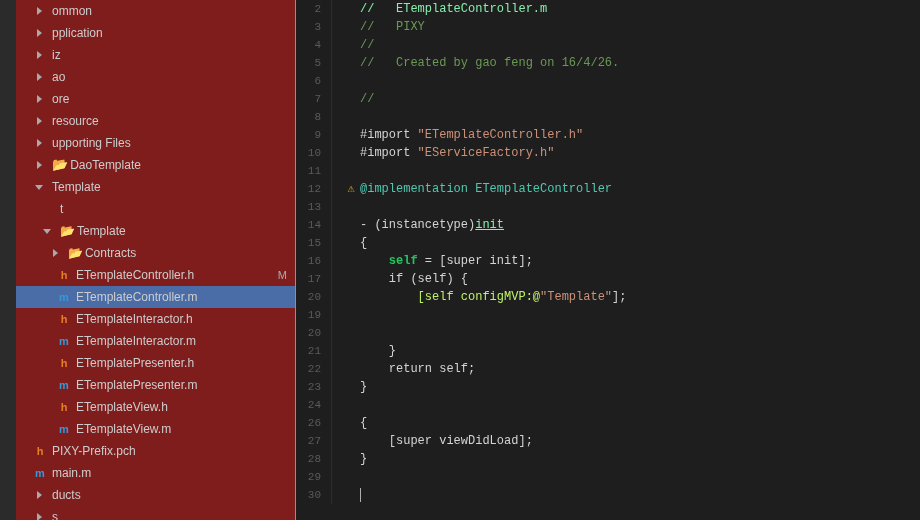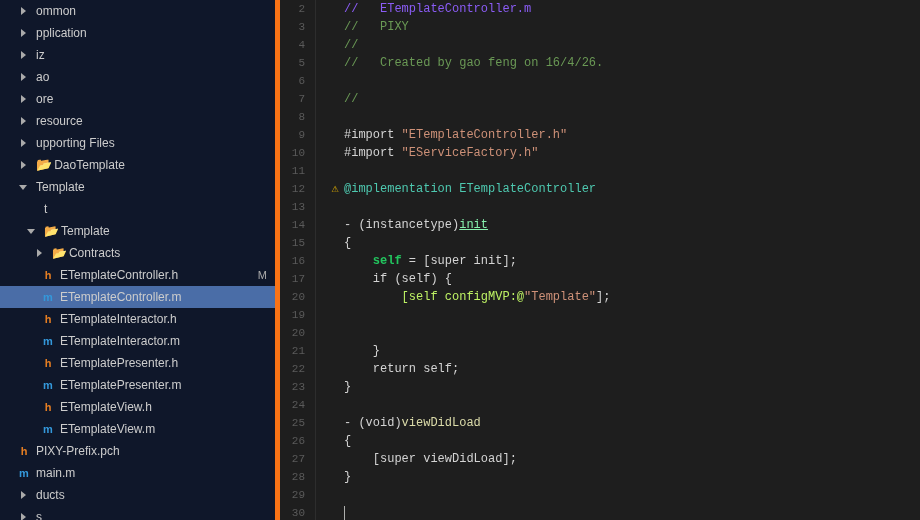--- a/index.html
+++ b/index.html
@@ -10,25 +10,26 @@
       overflow: hidden;
       font-family: -apple-system, 'Helvetica Neue', sans-serif;
       font-size: 12px;
       background: #2b2b2b;
     }
 
     
     #sidebar {
       width: 280px;
       min-width: 280px;
-      background: #0f172a;
+      background: #7f1d1d;
       color: #cccccc;
       overflow-y: auto;
       overflow-x: hidden;
-      border-right: 5px solid #f97316;
+      border-right: 1px solid #f97316;
+      margin-left: 16px;
     }
 
     .sidebar-item {
       display: flex;
       align-items: center;
       padding: 2px 0 2px 8px;
       cursor: pointer;
       white-space: nowrap;
       font-size: 12px;
       line-height: 18px;
@@ -288,21 +289,21 @@
     <span>s</span>
   </div>
 
 </div>
 
 <div id="code-area">
   <table class="code-table">
     <tbody id="code-body">
         <tr>
           <td class="line-num">2</td>
-          <td class="line-content"><span class="no-gutter"> </span><span style="color: #8b5cf6;">//   ETemplateController.m</span></td>
+          <td class="line-content"><span class="no-gutter"> </span><span style="color: #86efac;">//   ETemplateController.m</span></td>
         </tr>
         <tr>
           <td class="line-num">3</td>
           <td class="line-content"><span class="no-gutter"> </span><span style="color: rgb(106, 153, 85);">//   PIXY</span></td>
         </tr>
         <tr>
           <td class="line-num">4</td>
           <td class="line-content"><span class="no-gutter"> </span><span style="color: rgb(106, 153, 85);">//</span></td>
         </tr>
         <tr>
@@ -377,24 +378,20 @@
           <td class="line-num">22</td>
           <td class="line-content"><span class="no-gutter"> </span><span style="color: rgb(212, 212, 212);">    return self;</span></td>
         </tr>
         <tr>
           <td class="line-num">23</td>
           <td class="line-content"><span class="no-gutter"> </span><span style="color: rgb(212, 212, 212);">}</span></td>
         </tr>
         <tr>
           <td class="line-num">24</td>
           <td class="line-content"><span class="no-gutter"> </span> </td>
-        </tr>
-        <tr>
-          <td class="line-num">25</td>
-          <td class="line-content"><span class="no-gutter"> </span><span style="color: rgb(212, 212, 212);">- (void)</span><span style="color: rgb(220, 220, 170);">viewDidLoad</span></td>
         </tr>
         <tr>
           <td class="line-num">26</td>
           <td class="line-content"><span class="no-gutter"> </span><span style="color: rgb(212, 212, 212);">{</span></td>
         </tr>
         <tr>
           <td class="line-num">27</td>
           <td class="line-content"><span class="no-gutter"> </span><span style="color: rgb(212, 212, 212);">    [super viewDidLoad];</span></td>
         </tr>
         <tr>

